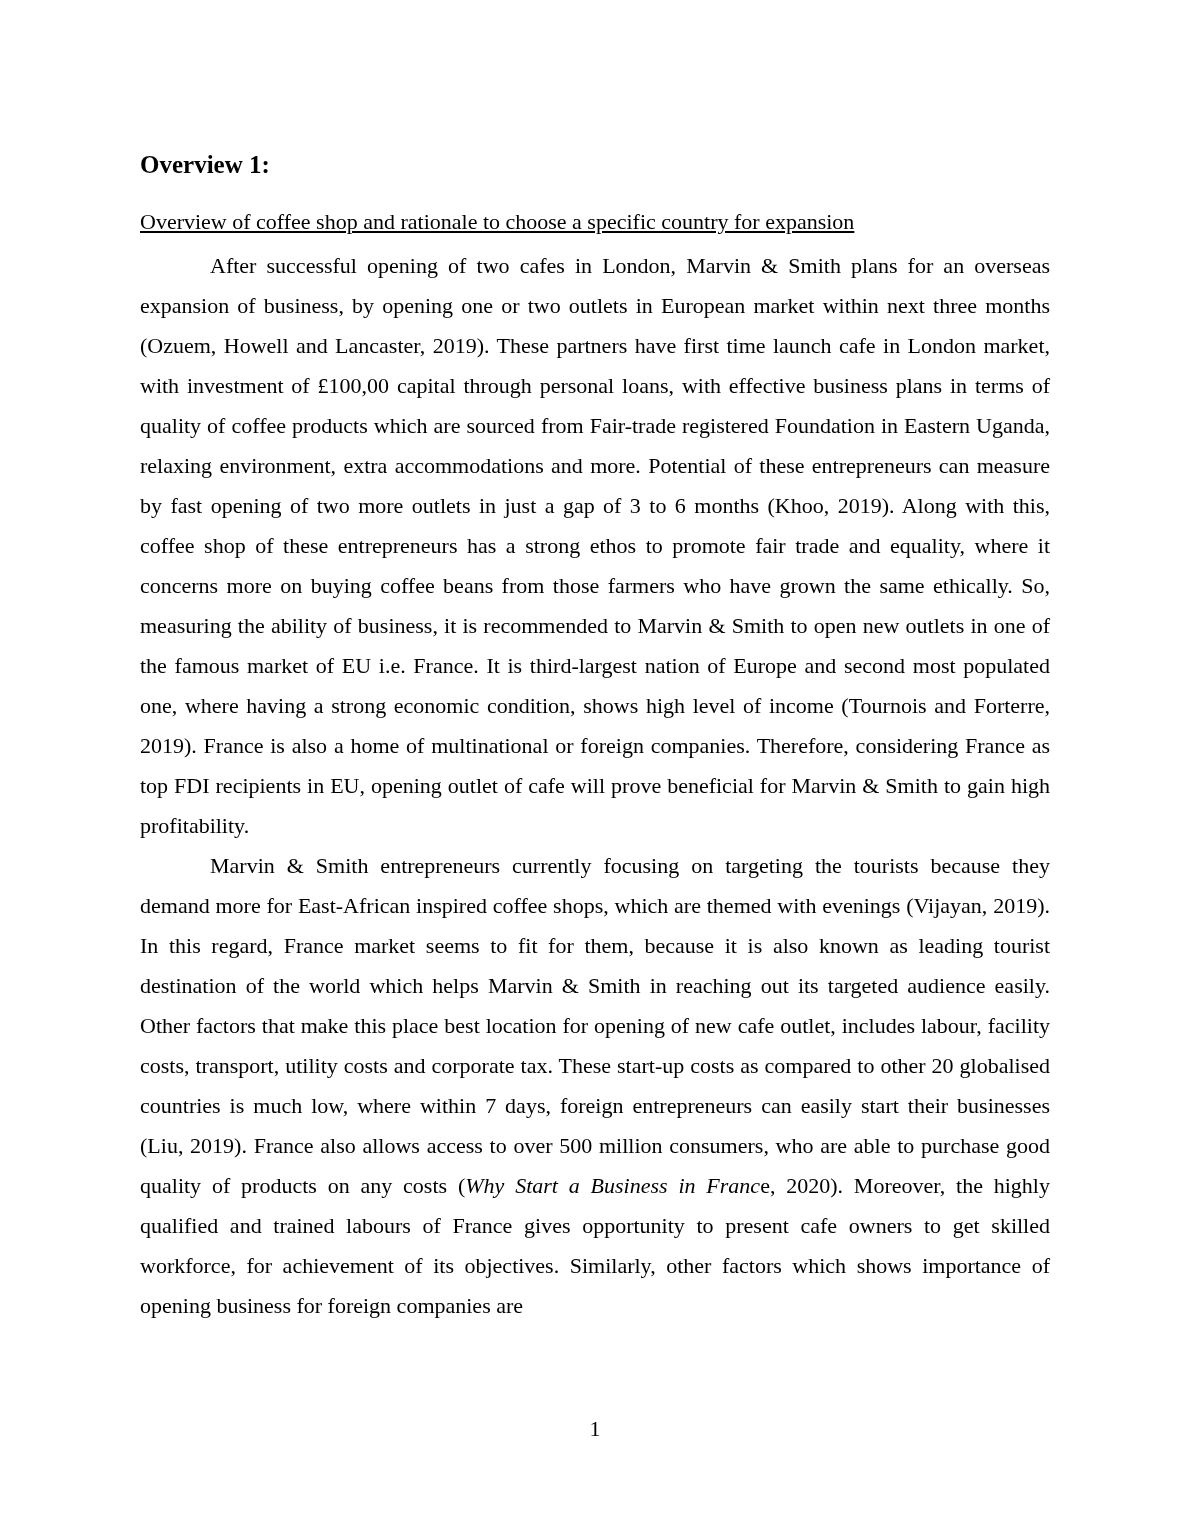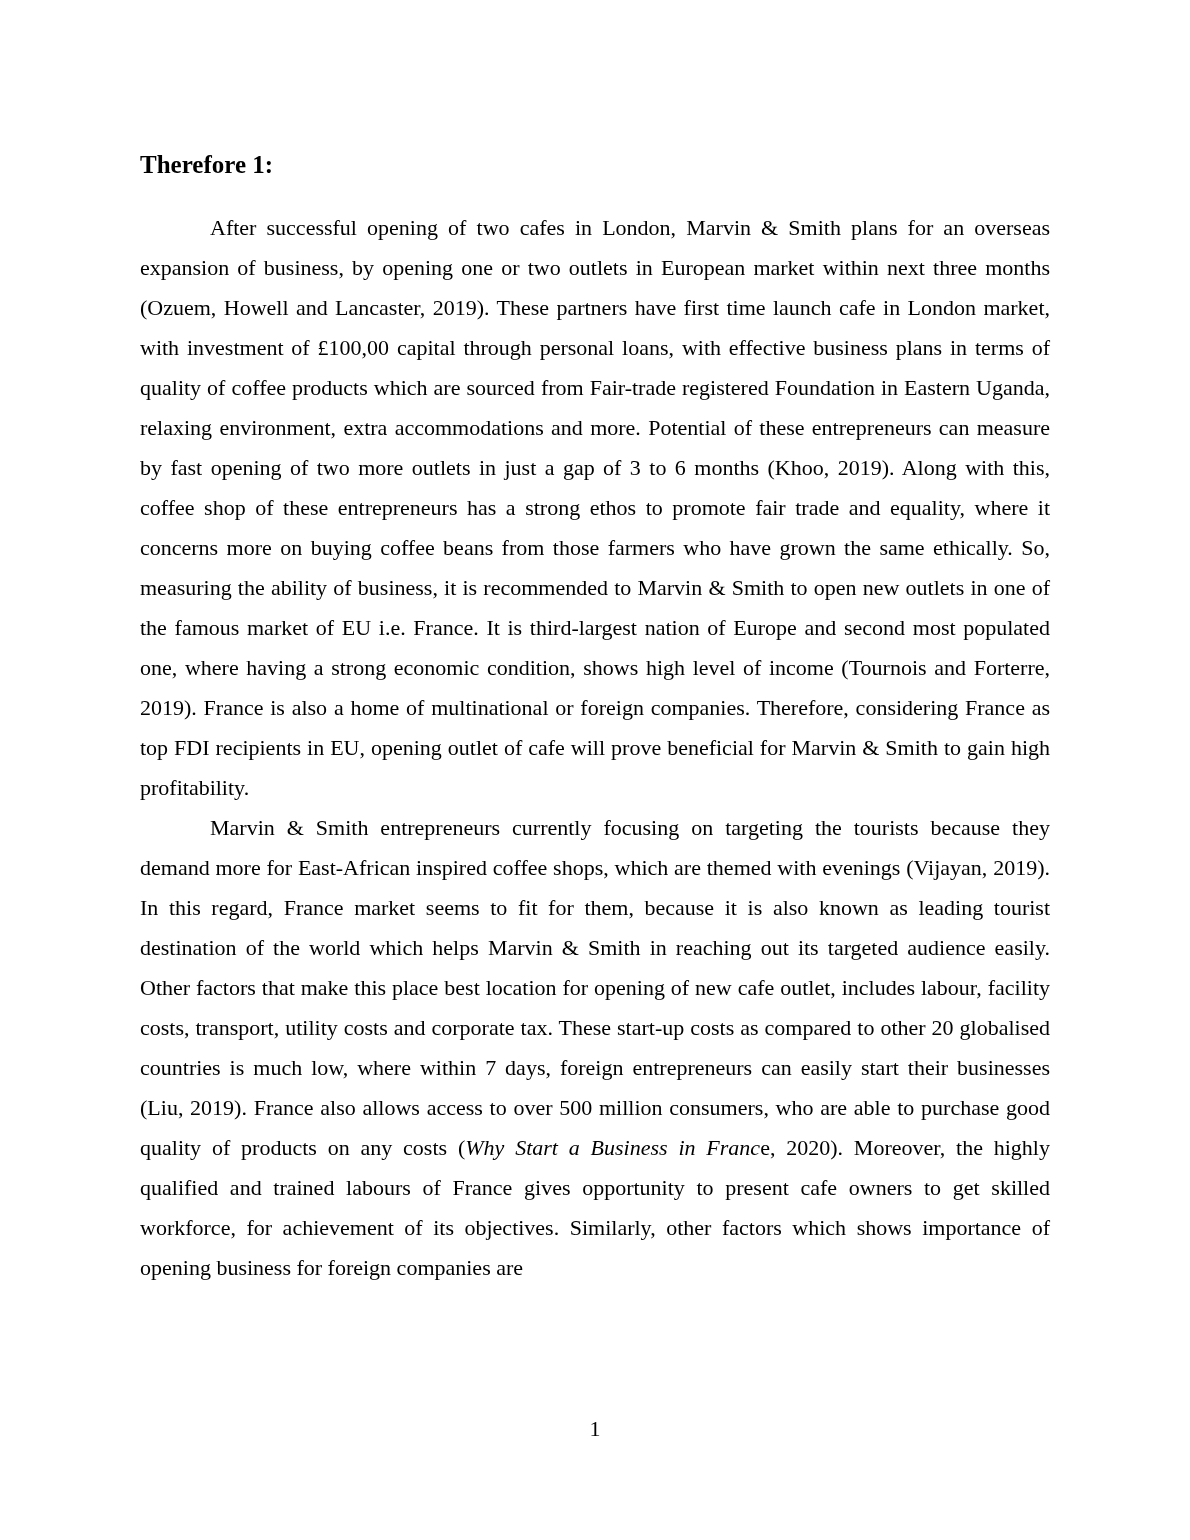--- a/index.html
+++ b/index.html
@@ -51,20 +51,21 @@
     text-align: center;
     font-size: 22px;
     line-height: 26px;
   }
 </style>
 </head>
 <body>
 
 <div class="page">
   <div class="content">
-    <h1 class="question-heading">Therefore 1:</h1>
+    <h1 class="question-heading">Overview 1:</h1>
+    <div class="section-subheading">Overview of coffee shop and rationale to choose a specific country for expansion</div>
     <div>
         <p class="para"><span>After successful opening of two cafes in London, Marvin &amp; Smith plans for an overseas expansion of business, by opening one or two outlets in European market within next three months (Ozuem, Howell and Lancaster, 2019). These partners have first time launch cafe in London market, with investment of £100,00 capital through personal loans, with effective business plans in terms of quality of coffee products which are sourced from Fair-trade registered Foundation in Eastern Uganda, relaxing environment, extra accommodations and more. Potential of these entrepreneurs can measure by fast opening of two more outlets in just a gap of 3 to 6 months (Khoo, 2019). Along with this, coffee shop of these entrepreneurs has a strong ethos to promote fair trade and equality, where it concerns more on buying coffee beans from those farmers who have grown the same ethically. So, measuring the ability of business, it is recommended to Marvin &amp; Smith to open new outlets in one of the famous market of EU i.e. France. It is third-largest nation of Europe and second most populated one, where having a strong economic condition, shows high level of income (Tournois and Forterre, 2019). France is also a home of multinational or foreign companies. Therefore, considering France as top FDI recipients in EU, opening outlet of cafe will prove beneficial for Marvin &amp; Smith to gain high profitability.</span></p>
         <p class="para"><span>Marvin &amp; Smith entrepreneurs currently focusing on targeting the tourists because they demand more for East-African inspired coffee shops, which are themed with evenings (Vijayan, 2019). In this regard, France market seems to fit for them, because it is also known as leading tourist destination of the world which helps Marvin &amp; Smith in reaching out its targeted audience easily. Other factors that make this place best location for opening of new cafe outlet, includes labour, facility costs, transport, utility costs and corporate tax. These start-up costs as compared to other 20 globalised countries is much low, where within 7 days, foreign entrepreneurs can easily start their businesses (Liu, 2019). France also allows access to over 500 million consumers, who are able to purchase good quality of products on any costs (</span><span class="italic">Why Start a Business in Franc</span><span>e, 2020). Moreover, the highly qualified and trained labours of France gives opportunity to present cafe owners to get skilled workforce, for achievement of its objectives. Similarly, other factors which shows importance of opening business for foreign companies are</span></p>
       </div>
   </div>
   <div class="page-number">1</div>
 </div>
 
 </body></html>

